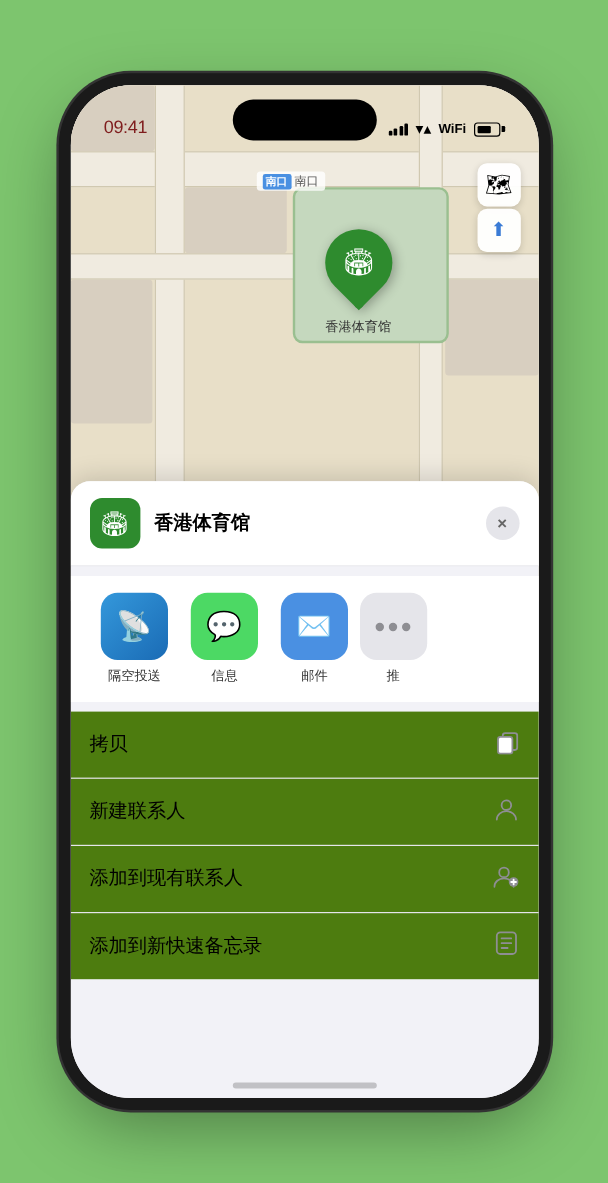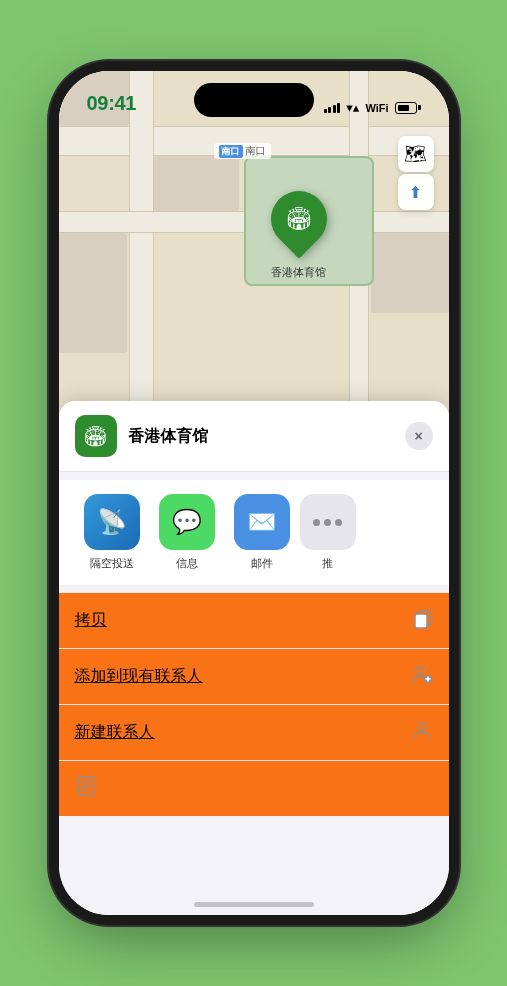--- a/index.html
+++ b/index.html
@@ -29,23 +29,23 @@
       align-items: flex-end;
       justify-content: space-between;
       padding: 0 28px 8px;
       position: absolute;
       top: 0;
       left: 0;
       right: 0;
       z-index: 10;
     }
     .status-time {
-      font-size: 20px;
-      font-weight: 700;
-      color: #15803d;
+      font-size: 15px;
+      font-weight: 400;
+      color: #7f1d1d;
       letter-spacing: -0.3px;
     }
     .status-icons {
       display: flex;
       align-items: center;
       gap: 6px;
     }
     .dynamic-island {
       position: absolute;
       top: 12px;
@@ -211,22 +211,21 @@
       font-size: 11px;
       color: #333;
       text-align: center;
     }
     .share-airdrop { background: linear-gradient(135deg, #3498db, #1a6bb5); }
     .share-messages { background: #4cd964; }
     .share-mail { background: #4a90e2; }
     
     .action-list {
       margin-top: 8px;
-      background: #f97316;
-      text-decoration: underline;
+      background: #4d7c0f;
     }
     .action-item {
       display: flex;
       align-items: center;
       justify-content: space-between;
       padding: 14px 16px;
       border-bottom: 1px solid #e5e5ea;
       cursor: pointer;
     }
     .action-item:last-child {
@@ -420,47 +419,48 @@
     </div>
 
     <div class="action-list">
 
       <div class="action-item">
         <span class="action-label">拷贝</span>
         <span class="action-icon">
           <svg width="20" height="22" viewBox="0 0 20 22" fill="none">
             <rect x="6" y="4" width="12" height="14" rx="2" stroke="#8e8e93" stroke-width="1.5"></rect>
             <rect x="2" y="7" width="12" height="14" rx="2" fill="white" stroke="#8e8e93" stroke-width="1.5"></rect>
+          </svg>
+        </span>
+      </div>
+
+      <div class="action-item">
+        <span class="action-label">新建联系人</span>
+        <span class="action-icon">
+          <svg width="22" height="22" viewBox="0 0 22 22" fill="none">
+            <circle cx="11" cy="8" r="4" stroke="#8e8e93" stroke-width="1.5"></circle>
+            <path d="M3 20c0-4 3.6-7 8-7s8 3 8 7" stroke="#8e8e93" stroke-width="1.5" stroke-linecap="round"></path>
           </svg>
         </span>
       </div>
 
       <div class="action-item">
         <span class="action-label">添加到现有联系人</span>
         <span class="action-icon">
           <svg width="22" height="22" viewBox="0 0 22 22" fill="none">
             <circle cx="9" cy="8" r="4" stroke="#8e8e93" stroke-width="1.5"></circle>
             <path d="M1 20c0-4 3.6-7 8-7s8 3 8 7" stroke="#8e8e93" stroke-width="1.5" stroke-linecap="round"></path>
             <circle cx="17" cy="16" r="4" fill="#8e8e93"></circle>
             <path d="M15 16h4M17 14v4" stroke="white" stroke-width="1.5" stroke-linecap="round"></path>
           </svg>
         </span>
       </div>
 
       <div class="action-item">
-        <span class="action-label">新建联系人</span>
-        <span class="action-icon">
-          <svg width="22" height="22" viewBox="0 0 22 22" fill="none">
-            <circle cx="11" cy="8" r="4" stroke="#8e8e93" stroke-width="1.5"></circle>
-            <path d="M3 20c0-4 3.6-7 8-7s8 3 8 7" stroke="#8e8e93" stroke-width="1.5" stroke-linecap="round"></path>
-          </svg>
-        </span>
-      </div>
-
-      <div class="action-item">
+        <span class="action-label">添加到新快速备忘录</span>
         <span class="action-icon">
           <svg width="22" height="22" viewBox="0 0 22 22" fill="none">
             <rect x="3" y="2" width="16" height="18" rx="3" stroke="#8e8e93" stroke-width="1.5"></rect>
             <path d="M7 7h8M7 11h8M7 15h5" stroke="#8e8e93" stroke-width="1.5" stroke-linecap="round"></path>
           </svg>
         </span>
       </div>
 
     </div>
   </div>

